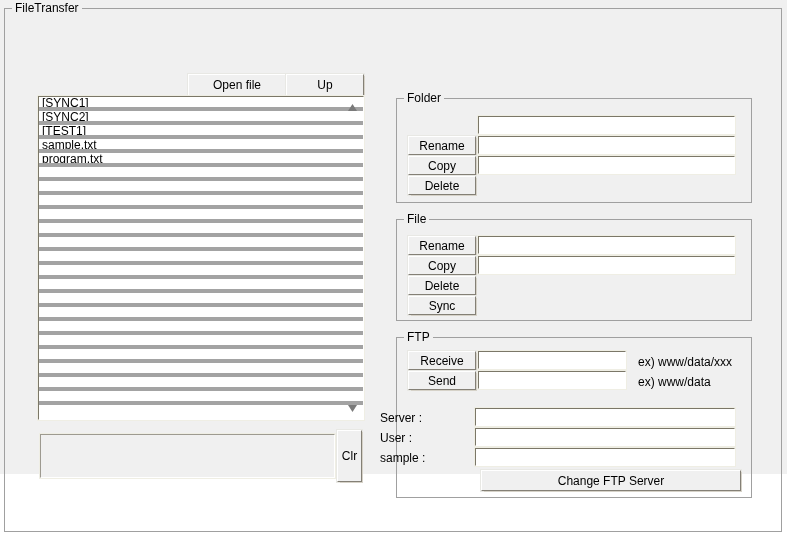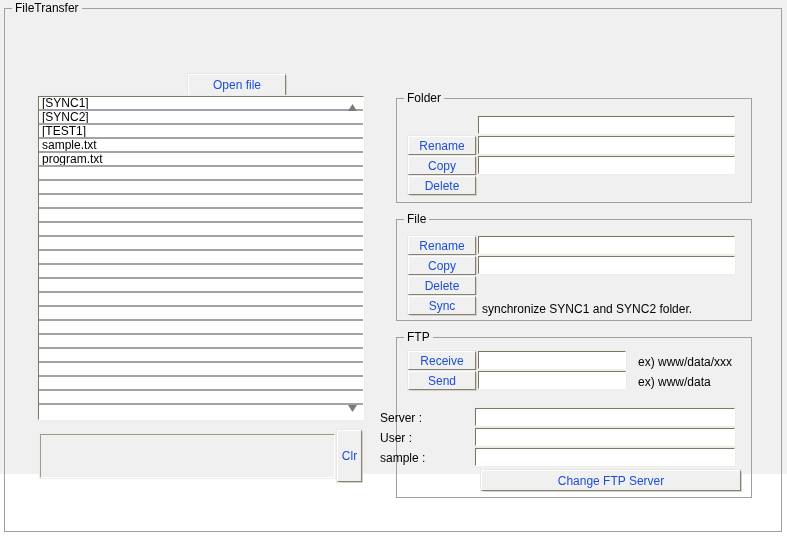--- a/index.html
+++ b/index.html
@@ -53,21 +53,21 @@
     position: absolute;
     box-sizing: border-box;
     background: #f0f0f0;
     border-top: 1px solid #ffffff;
     border-left: 1px solid #ffffff;
     border-right: 1px solid #848076;
     border-bottom: 1px solid #848076;
     outline: 1px solid #e8e8e4;
     font-family: "Liberation Sans", sans-serif;
     font-size: 12px;
-    color: #1d4ed8;
+    color: #000000;
     text-align: center;
     line-height: normal;
     display: flex;
     align-items: center;
     justify-content: center;
     padding: 0;
     cursor: default;
     user-select: none;
   }
   .btn::after {
@@ -119,21 +119,21 @@
     outline: 1px solid #efeee4;
     overflow: hidden;
   }
   #listrows {
     position: absolute;
     left: 0; top: 0; right: 0;
   }
   .listrow {
     height: 14px;
     line-height: 13px;
-    border-bottom: 2px solid #a3a3a3;
+    border-bottom: 4px solid #a3a3a3;
     padding: 0 0 0 3px;
     font-size: 12px;
     color: #000;
     white-space: nowrap;
     overflow: hidden;
     box-sizing: border-box;
   }
   .scroll-arrow {
     position: absolute;
     right: 6px;
@@ -170,20 +170,21 @@
 </head>
 <body>
 
 <div id="app">
 
   <div class="groupbox" id="frame-main">
     <span class="gb-title">FileTransfer</span>
   </div>
 
   <div class="btn" style="left:188px; top:74px; width:98px; height:22px;">Open file</div>
+  <div class="btn" style="left:286px; top:74px; width:78px; height:22px;">Up</div>
 
   <div id="listbox">
     <div id="listrows">
         <div class="listrow">[SYNC1]</div>
         <div class="listrow">[SYNC2]</div>
         <div class="listrow">[TEST1]</div>
         <div class="listrow">sample.txt</div>
         <div class="listrow">program.txt</div>
         <div class="listrow"></div>
         <div class="listrow"></div>
@@ -231,21 +232,20 @@
 
   <div class="groupbox" id="gb-file">
     <span class="gb-title">File</span>
   </div>
   <div class="btn" style="left:408px; top:236px; width:68px; height:19px;">Rename</div>
   <input class="tbox" style="left: 478px; top: 236px; width: 257px; height: 18px;" value="">
   <div class="btn" style="left:408px; top:256px; width:68px; height:19px;">Copy</div>
   <input class="tbox" style="left: 478px; top: 256px; width: 257px; height: 18px;" value="">
   <div class="btn" style="left:408px; top:276px; width:68px; height:19px;">Delete</div>
   <div class="btn" style="left:408px; top:296px; width:68px; height:19px;">Sync</div>
-  <span class="lbl" style="left:482px; top:302px;">synchronize SYNC1 and SYNC2 folder.</span>
 
   <div class="groupbox" id="gb-ftp">
     <span class="gb-title">FTP</span>
   </div>
   <div class="btn" style="left:408px; top:351px; width:68px; height:19px;">Receive</div>
   <input class="tbox" style="left: 478px; top: 351px; width: 148px; height: 18px;" value="">
   <span class="lbl" style="left:638px; top:355px;">ex) www/data/xxx</span>
 
   <div class="btn" style="left:408px; top:371px; width:68px; height:19px;">Send</div>
   <input class="tbox" style="left: 478px; top: 371px; width: 148px; height: 18px;" value="">

